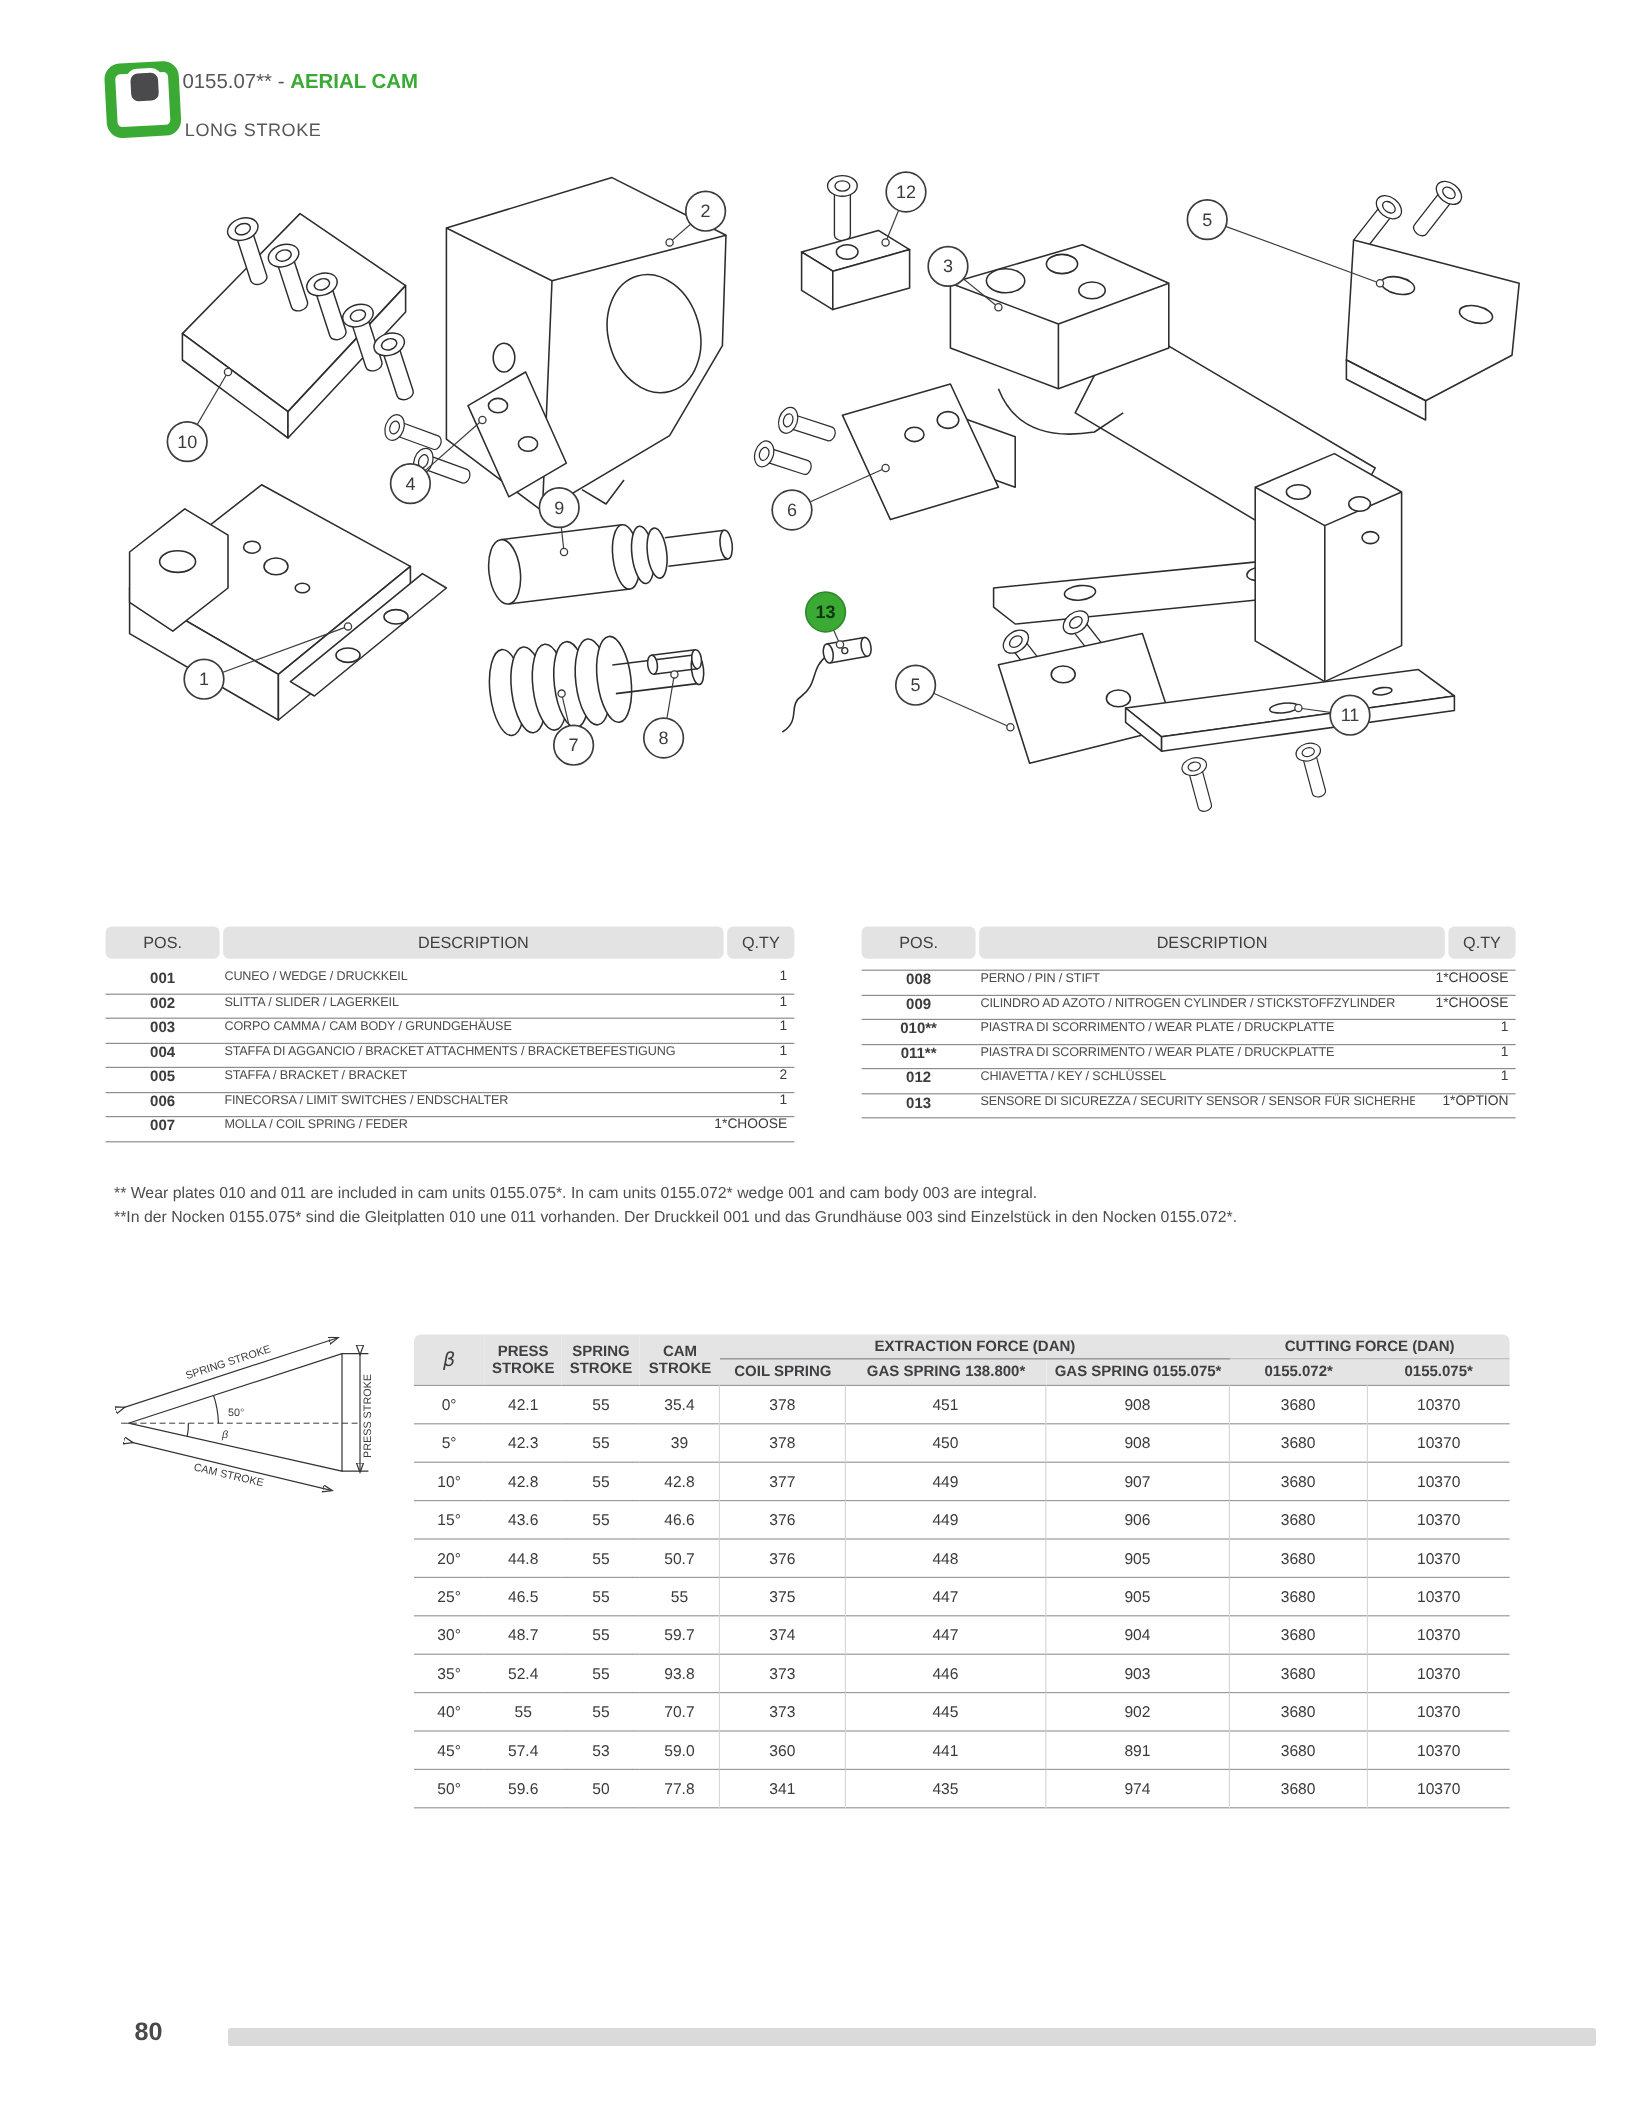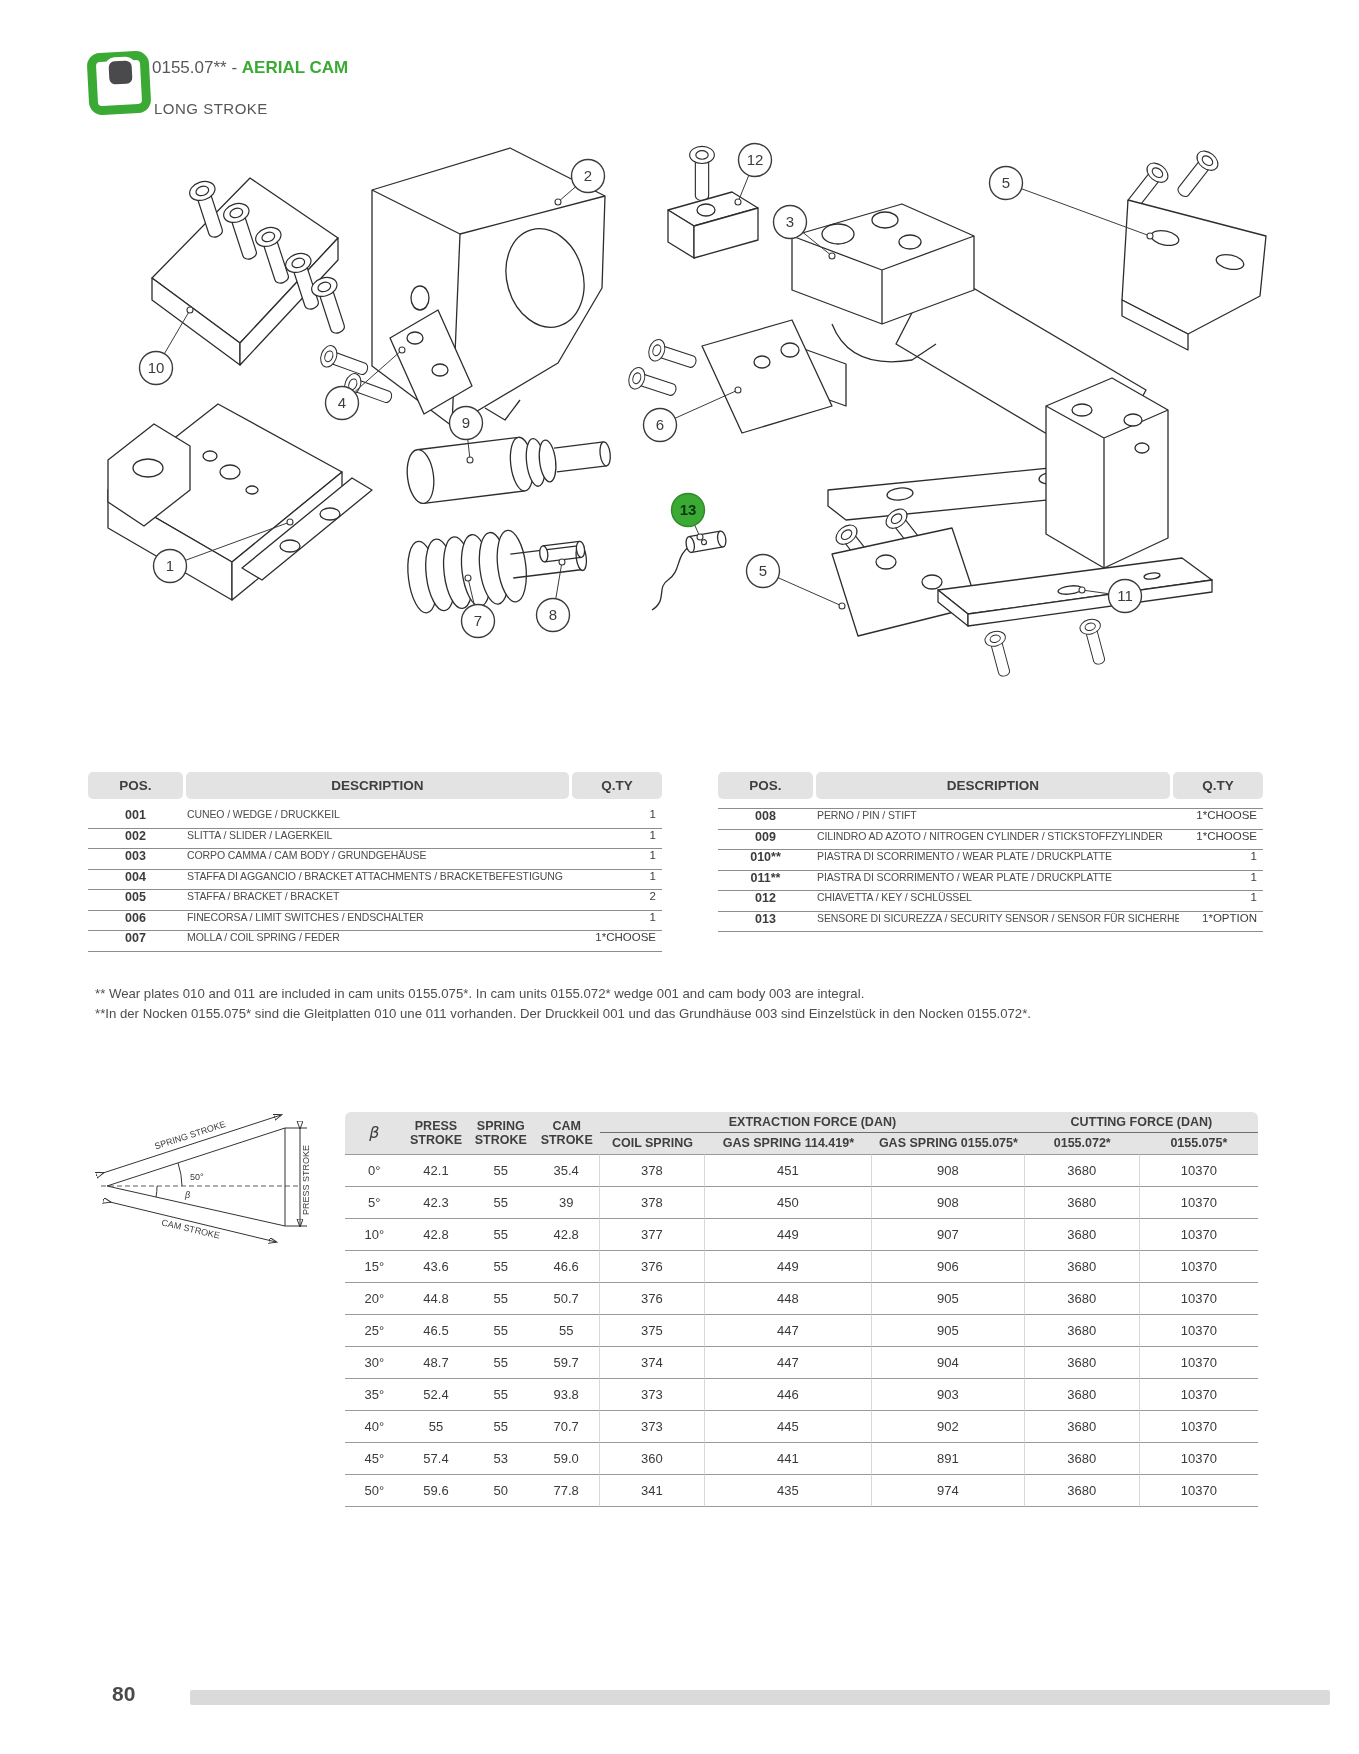--- a/index.html
+++ b/index.html
@@ -15,22 +15,22 @@
   
   #diagram{position:absolute;left:90px;top:136px;width:1180px;height:624px}
   .part path,.part ellipse{fill:#fff;stroke:#2d2d2d;stroke-width:1.3;stroke-linejoin:round}
   .part .ln{fill:none}
   .part circle{fill:#fff;stroke:#2d2d2d;stroke-width:1.1}
   
   .pt{position:absolute;top:772px}
   .pt.left{left:88px;width:574px}
   .pt.right{left:718px;width:545px}
   .pt-head{display:flex;gap:3px;height:27px;margin-bottom:9px}
-  .pt-head div{background:#e3e3e3;border-radius:5px;display:flex;align-items:center;justify-content:center;font-weight:700;font-size:13.5px;color:#3f3f41}
-  .pt-head .hp{width:95px}.pt-head .hd{flex:1}.pt-head .hq{width:90px}
+  .pt-head div{background:#e3e3e3;border-radius:5px;display:flex;align-items:center;justify-content:center;font-weight:400;font-size:13.5px;color:#3f3f41}
+  .pt-head .hp{width:95px}.pt-head .hd{flex:1}.pt-head .hq{width:56px}
   .pt.right .pt-body{border-top:1.5px solid #8d8d8d}
   .pt-row{display:flex;align-items:flex-start;height:19.5px;border-bottom:1.5px solid #8d8d8d}
   .pt-pos{width:95px;text-align:center;font-weight:700;font-size:12.5px;color:#3c3c3e;flex:none}
   .pt-desc{flex:1;font-size:10.5px;color:#4c4c4e;padding-left:4px;letter-spacing:-.1px;white-space:nowrap;overflow:hidden}
   .pt-qty{width:78px;text-align:right;padding-right:6px;font-size:11.5px;color:#3c3c3e;flex:none}
   
   .fn{position:absolute;left:95px;top:984px;width:1170px;font-size:13.2px;line-height:20px;color:#4e4e50}
   .fn .b{font-weight:700;color:#424244}
   
   #angles{position:absolute;left:95px;top:1114px;width:250px;height:140px}
@@ -429,21 +429,21 @@
     <tr>
       <th rowspan="2" class="beta-h">β</th>
       <th rowspan="2">PRESS STROKE</th>
       <th rowspan="2">SPRING STROKE</th>
       <th rowspan="2">CAM STROKE</th>
       <th colspan="3" class="grp">EXTRACTION FORCE (DAN)</th>
       <th colspan="2" class="grp">CUTTING FORCE (DAN)</th>
     </tr>
     <tr>
       <th>COIL SPRING</th>
-      <th>GAS SPRING 114.419*</th>
+      <th>GAS SPRING 138.800*</th>
       <th>GAS SPRING 0155.075*</th>
       <th>0155.072*</th>
       <th>0155.075*</th>
     </tr>
   </thead>
   <tbody id="ft-body">
       <tr>
         <td>0°</td>
         <td>42.1</td>
         <td>55</td>

